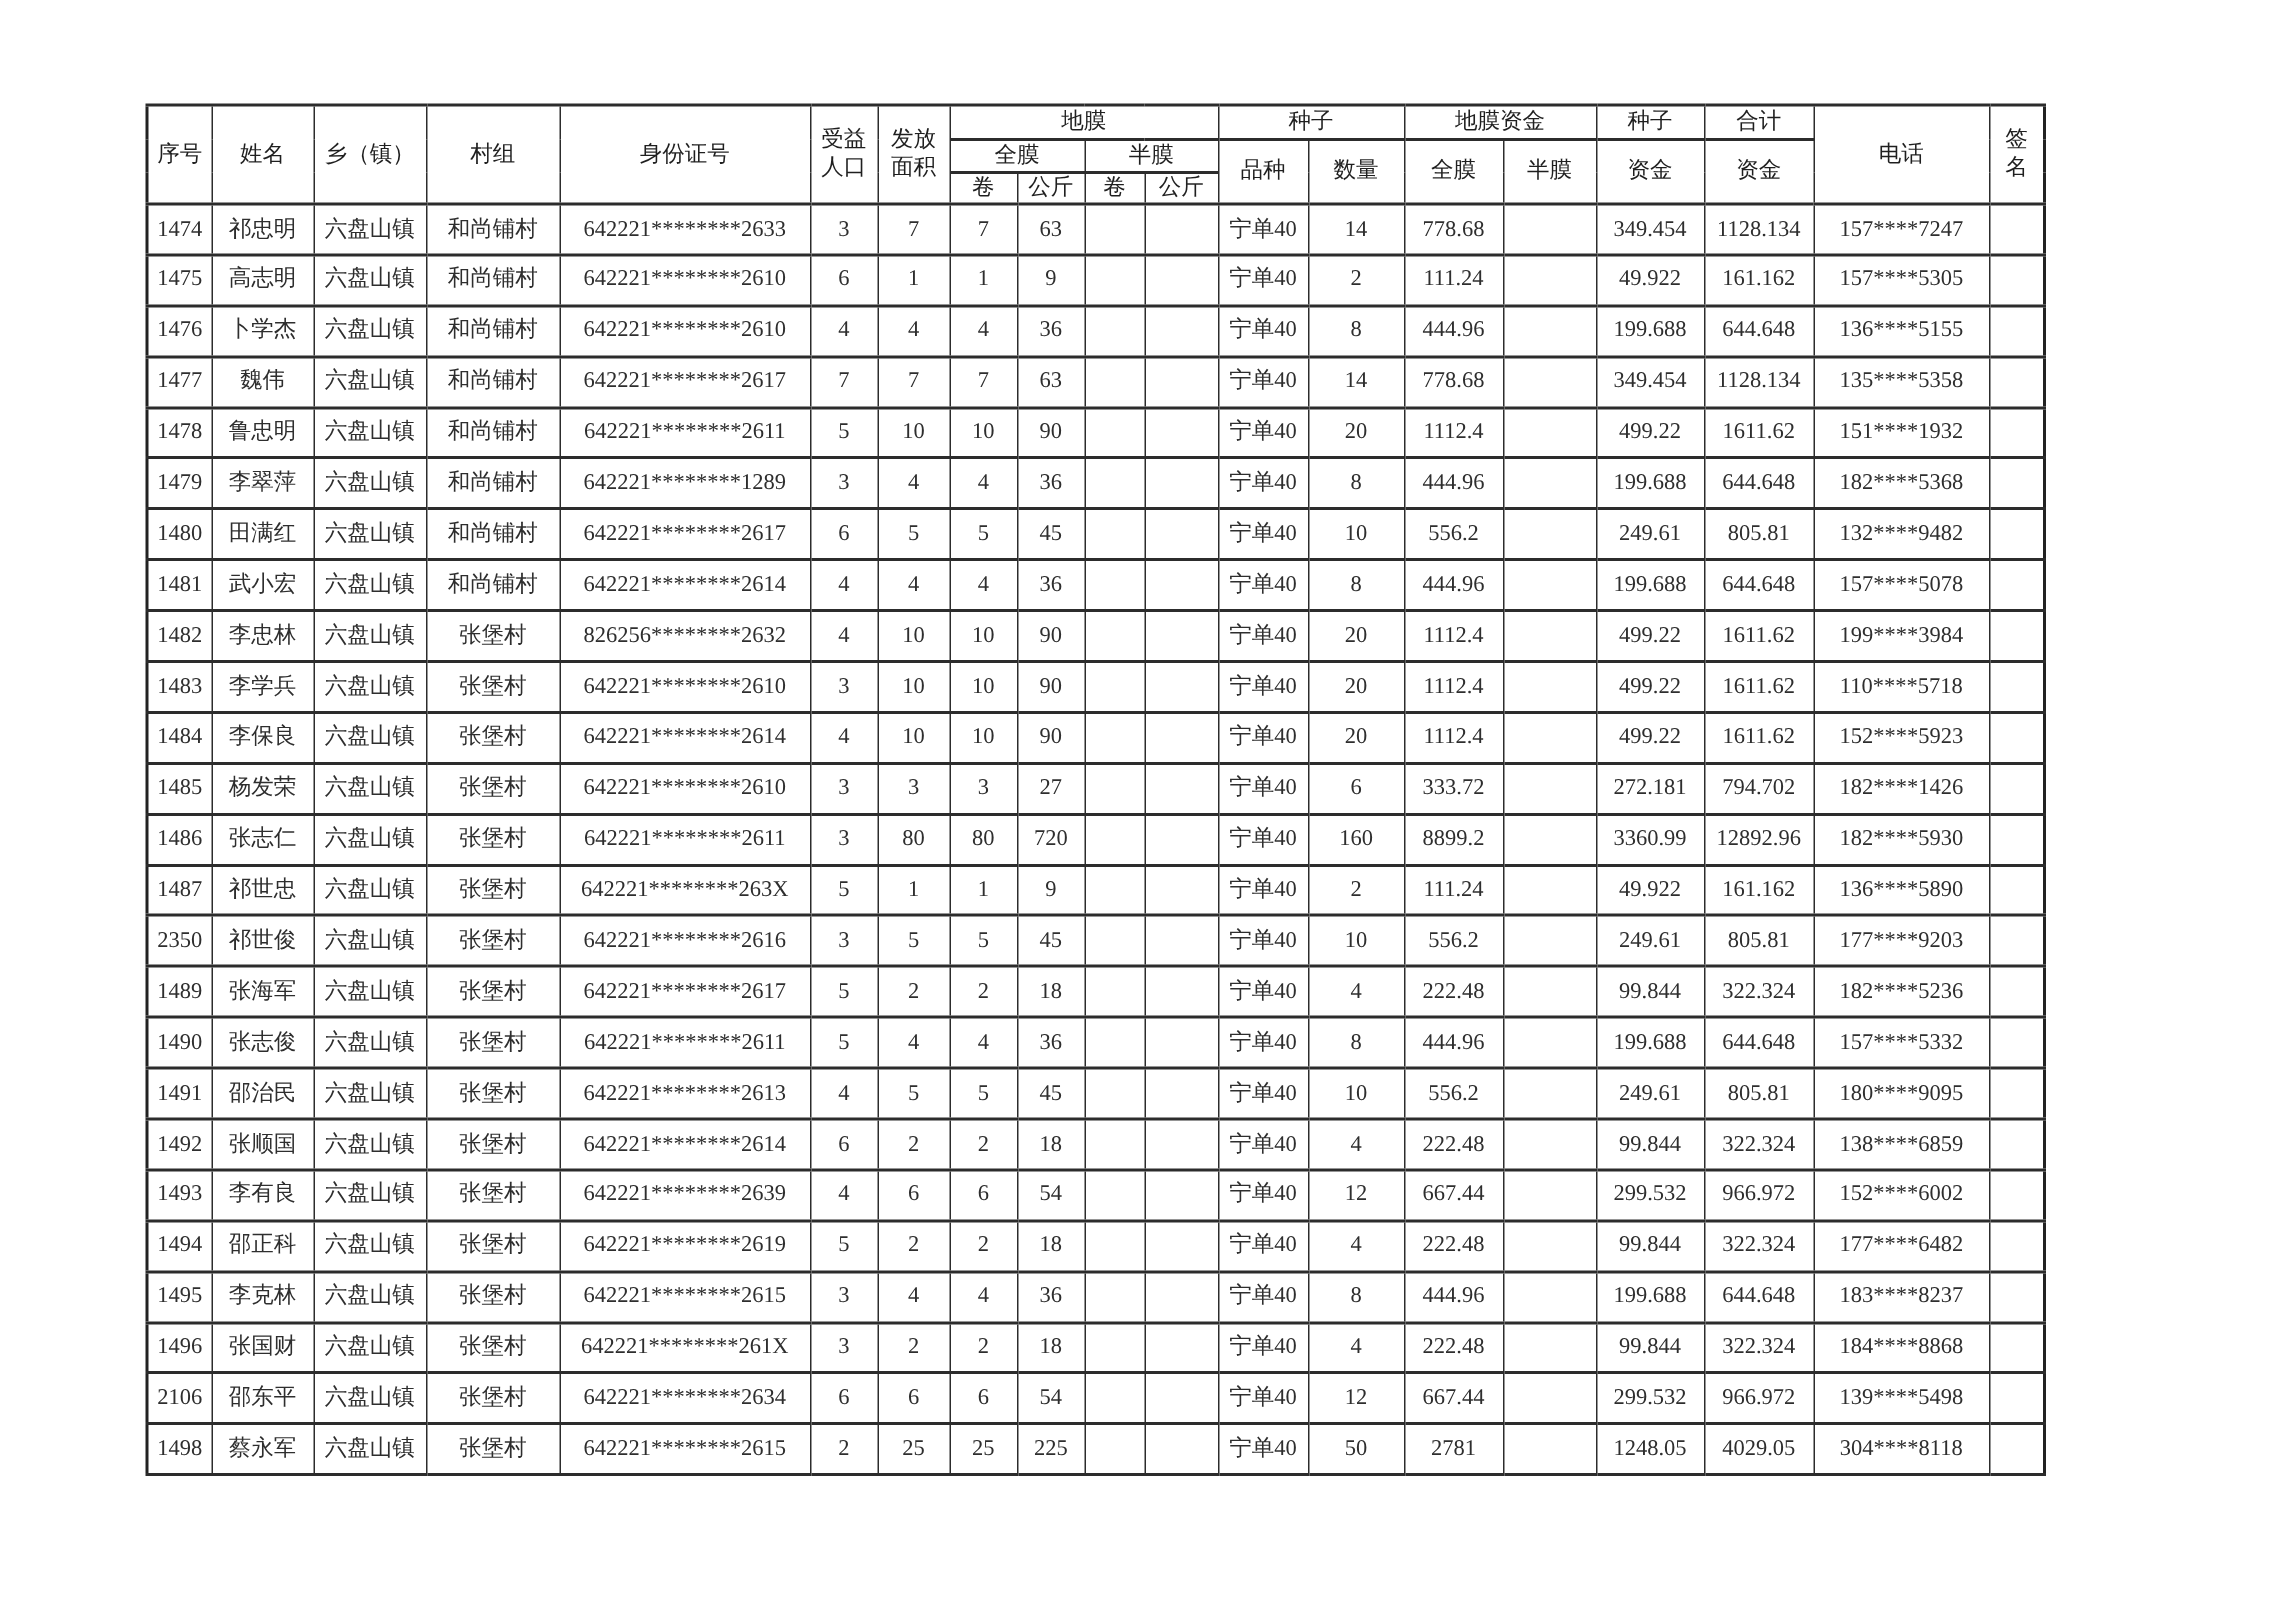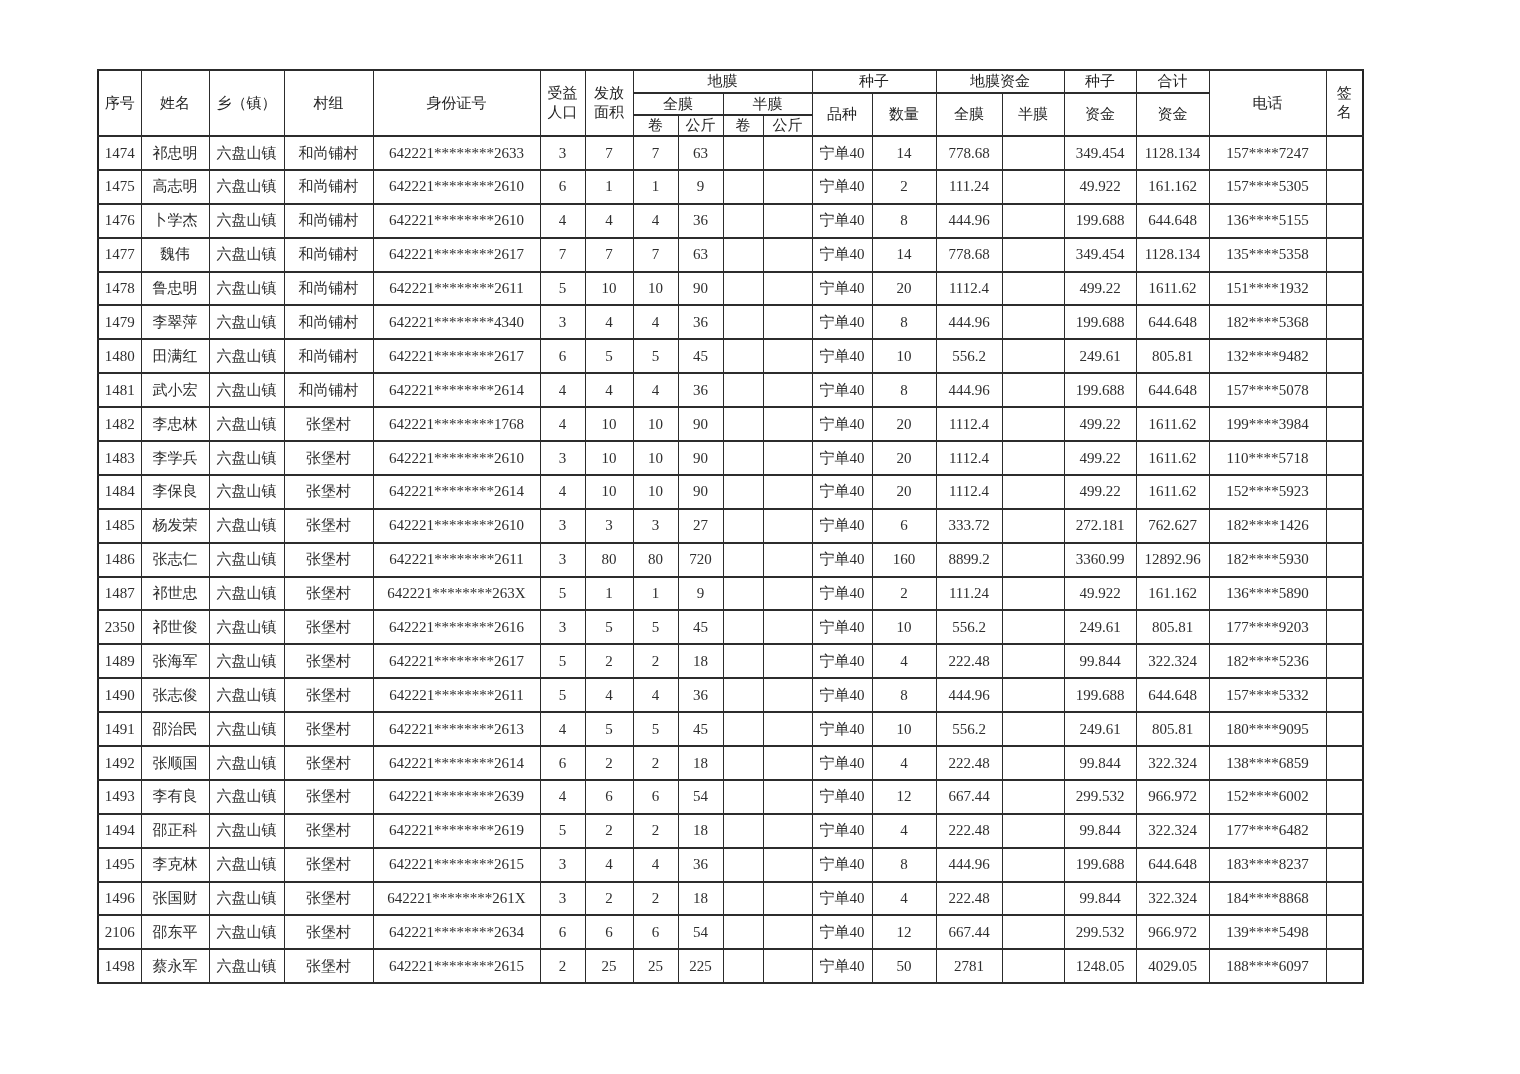--- a/index.html
+++ b/index.html
@@ -216,21 +216,21 @@
     <td class="num">1611.62</td>
     <td class="phone">151****1932</td>
     <td></td>
   </tr>
 
   <tr>
     <td class="num">1479</td>
     <td>李翠萍</td>
     <td>六盘山镇</td>
     <td>和尚铺村</td>
-    <td class="idnum">642221********4340</td>
+    <td class="idnum">642221********1289</td>
     <td class="num">3</td>
     <td class="num">4</td>
     <td class="num">4</td>
     <td class="num">36</td>
     <td class="num"></td>
     <td class="num"></td>
     <td>宁单40</td>
     <td class="num">8</td>
     <td class="num">444.96</td>
     <td class="num"></td>
@@ -282,21 +282,21 @@
     <td class="num">644.648</td>
     <td class="phone">157****5078</td>
     <td></td>
   </tr>
 
   <tr>
     <td class="num">1482</td>
     <td>李忠林</td>
     <td>六盘山镇</td>
     <td>张堡村</td>
-    <td class="idnum">642221********1768</td>
+    <td class="idnum">826256********2632</td>
     <td class="num">4</td>
     <td class="num">10</td>
     <td class="num">10</td>
     <td class="num">90</td>
     <td class="num"></td>
     <td class="num"></td>
     <td>宁单40</td>
     <td class="num">20</td>
     <td class="num">1112.4</td>
     <td class="num"></td>
@@ -360,21 +360,21 @@
     <td class="num">3</td>
     <td class="num">3</td>
     <td class="num">27</td>
     <td class="num"></td>
     <td class="num"></td>
     <td>宁单40</td>
     <td class="num">6</td>
     <td class="num">333.72</td>
     <td class="num"></td>
     <td class="num">272.181</td>
-    <td class="num">762.627</td>
+    <td class="num">794.702</td>
     <td class="phone">182****1426</td>
     <td></td>
   </tr>
 
   <tr>
     <td class="num">1486</td>
     <td>张志仁</td>
     <td>六盘山镇</td>
     <td>张堡村</td>
     <td class="idnum">642221********2611</td>
@@ -647,18 +647,18 @@
     <td class="num">25</td>
     <td class="num">225</td>
     <td class="num"></td>
     <td class="num"></td>
     <td>宁单40</td>
     <td class="num">50</td>
     <td class="num">2781</td>
     <td class="num"></td>
     <td class="num">1248.05</td>
     <td class="num">4029.05</td>
-    <td class="phone">188****6097</td>
+    <td class="phone">304****8118</td>
     <td></td>
   </tr>
 </tbody>
   </table>
 </div>
 
 </body></html>

